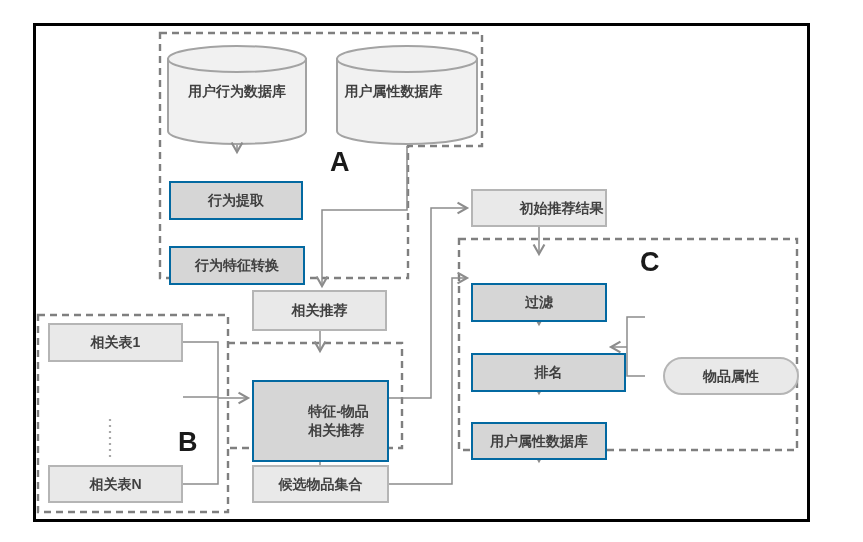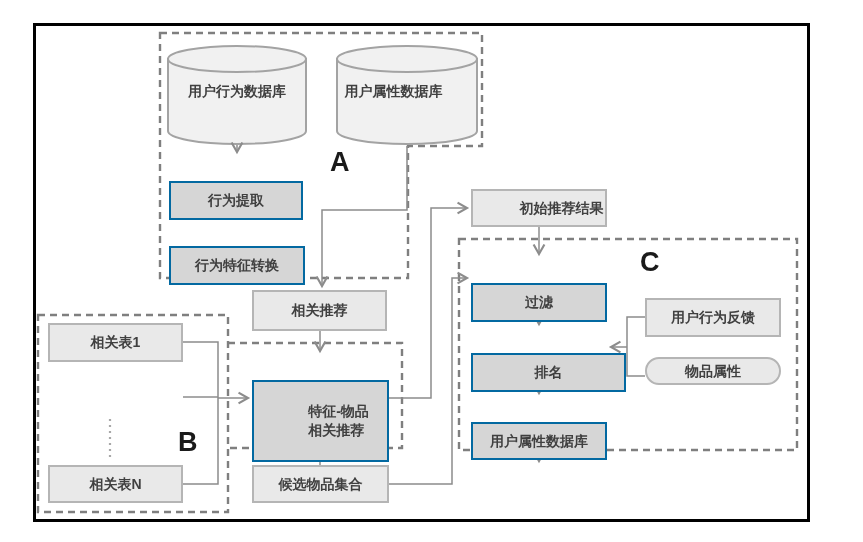--- a/index.html
+++ b/index.html
@@ -102,21 +102,20 @@
 
   <div class="node data" style="left:252px;top:465px;width:137px;height:38px;">候选物品集合</div>
 
   <div class="node process" style="left:471px;top:258px;width:136px;height:39px;">过滤</div>
 
   <div class="node process" style="left:471px;top:328px;width:155px;height:39px;">排名</div>
 
   <div class="node process" style="left:471px;top:397px;width:136px;height:38px;">用户属性数据库</div>
 
 
-  <div class="node data" style="left:645px;top:298px;width:136px;height:39px;">用户行为反馈</div>
 
-  <div class="node data" style="left:645px;top:357px;width:136px;height:28px;border-radius:19px;">物品属性</div>
+  <div class="node data" style="left:663px;top:357px;width:136px;height:38px;border-radius:19px;">物品属性</div>
 
   <div class="region-label" style="left:330px;top:147px;">A</div>
   <div class="region-label" style="left:178px;top:427px;">B</div>
   <div class="region-label" style="left:640px;top:247px;">C</div>
 
 </div>
 
 </body></html>

